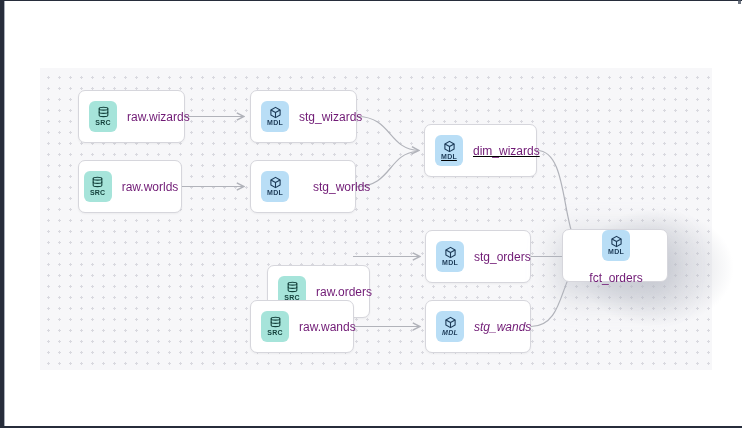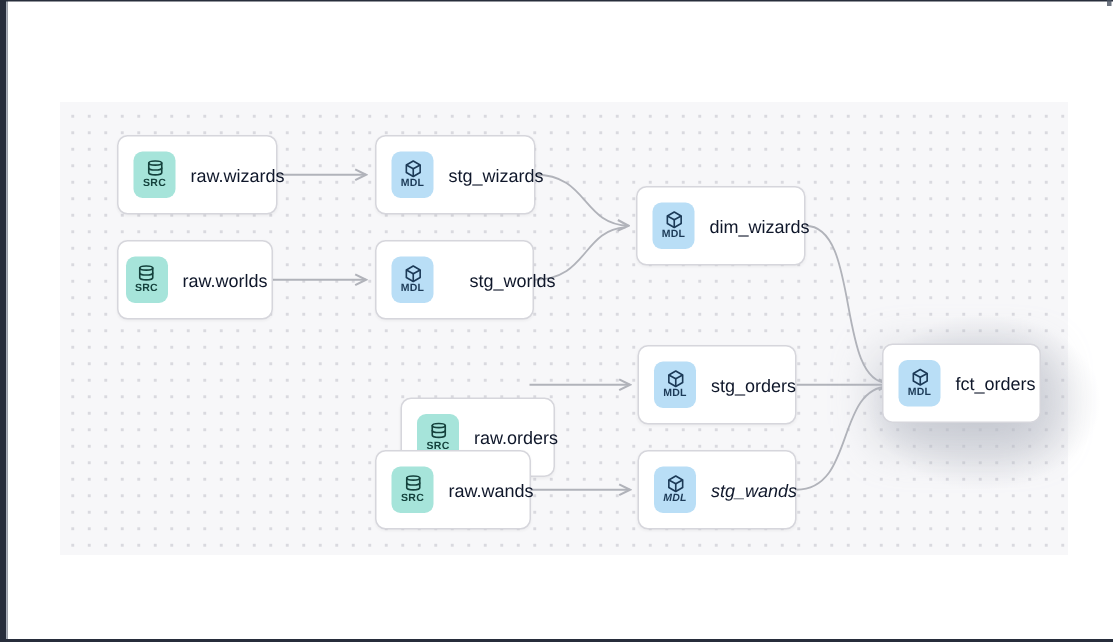--- a/index.html
+++ b/index.html
@@ -34,40 +34,40 @@
   svg.edges path{stroke:#b1b3ba;stroke-width:1.2;fill:none;}
 
   
   .node{
     position:absolute;height:53px;box-sizing:border-box;
     background:#ffffff;border:1px solid #d6d6dc;border-radius:7px;
     display:flex;align-items:center;gap:10px;padding:0 8px 0 10px;
     box-shadow:0 1px 2px rgba(30,30,40,0.05);
     cursor:pointer;
   }
-  .node .lbl{font-size:12px;color:#0f172a;white-space:nowrap;}
+  .node .lbl{font-size:12px;color:#701a75;white-space:nowrap;}
   .badge{
     width:28px;height:31px;border-radius:6px;flex:0 0 auto;
     display:flex;flex-direction:column;align-items:center;justify-content:center;gap:0px;
   }
   .badge .btxt{font-size:7px;font-weight:bold;letter-spacing:.2px;line-height:8px;}
   .badge .icon{display:flex;align-items:center;justify-content:center;line-height:0;}
   .badge.src{background:#a6e4da;color:#14413c;}
   .badge.mdl{background:#b9def6;color:#1c3a57;}
 
   .n0{left:78px; top:90px; width:107px;}
   .n1{left:250px;top:90px; width:107px;}
   .n2{left:78px; top:160px;width:104px;justify-content:center;}
   .n3{left:250px;top:160px;width:106px;gap:24px;}
-  .n4{left:424px;top:124px;width:113px;}
+  .n4{left:424px;top:124px;width:113px;text-decoration:underline;}
   .n5{left:267px;top:230px;width:103px;margin-top:35px;}
   .n6{left:425px;top:230px;width:106px;text-align:center;}
   .n7{left:250px;top:300px;width:104px;}
   .n8{left:425px;top:300px;width:106px;font-style:italic;}
-  .n9{left:588px;top:229px;width:106px;box-shadow:0 10px 28px 6px rgba(176,179,190,0.45);}
+  .n9{left:562px;top:229px;width:106px;box-shadow:0 10px 28px 6px rgba(176,179,190,0.45);flex-direction:column;}
 </style>
 </head>
 <body>
 
 <div class="frame-left"></div>
 <div class="frame-top"></div>
 <div class="frame-bottom"></div>
 <div class="corner-artifact"></div>
 
 <div class="canvas"></div>

